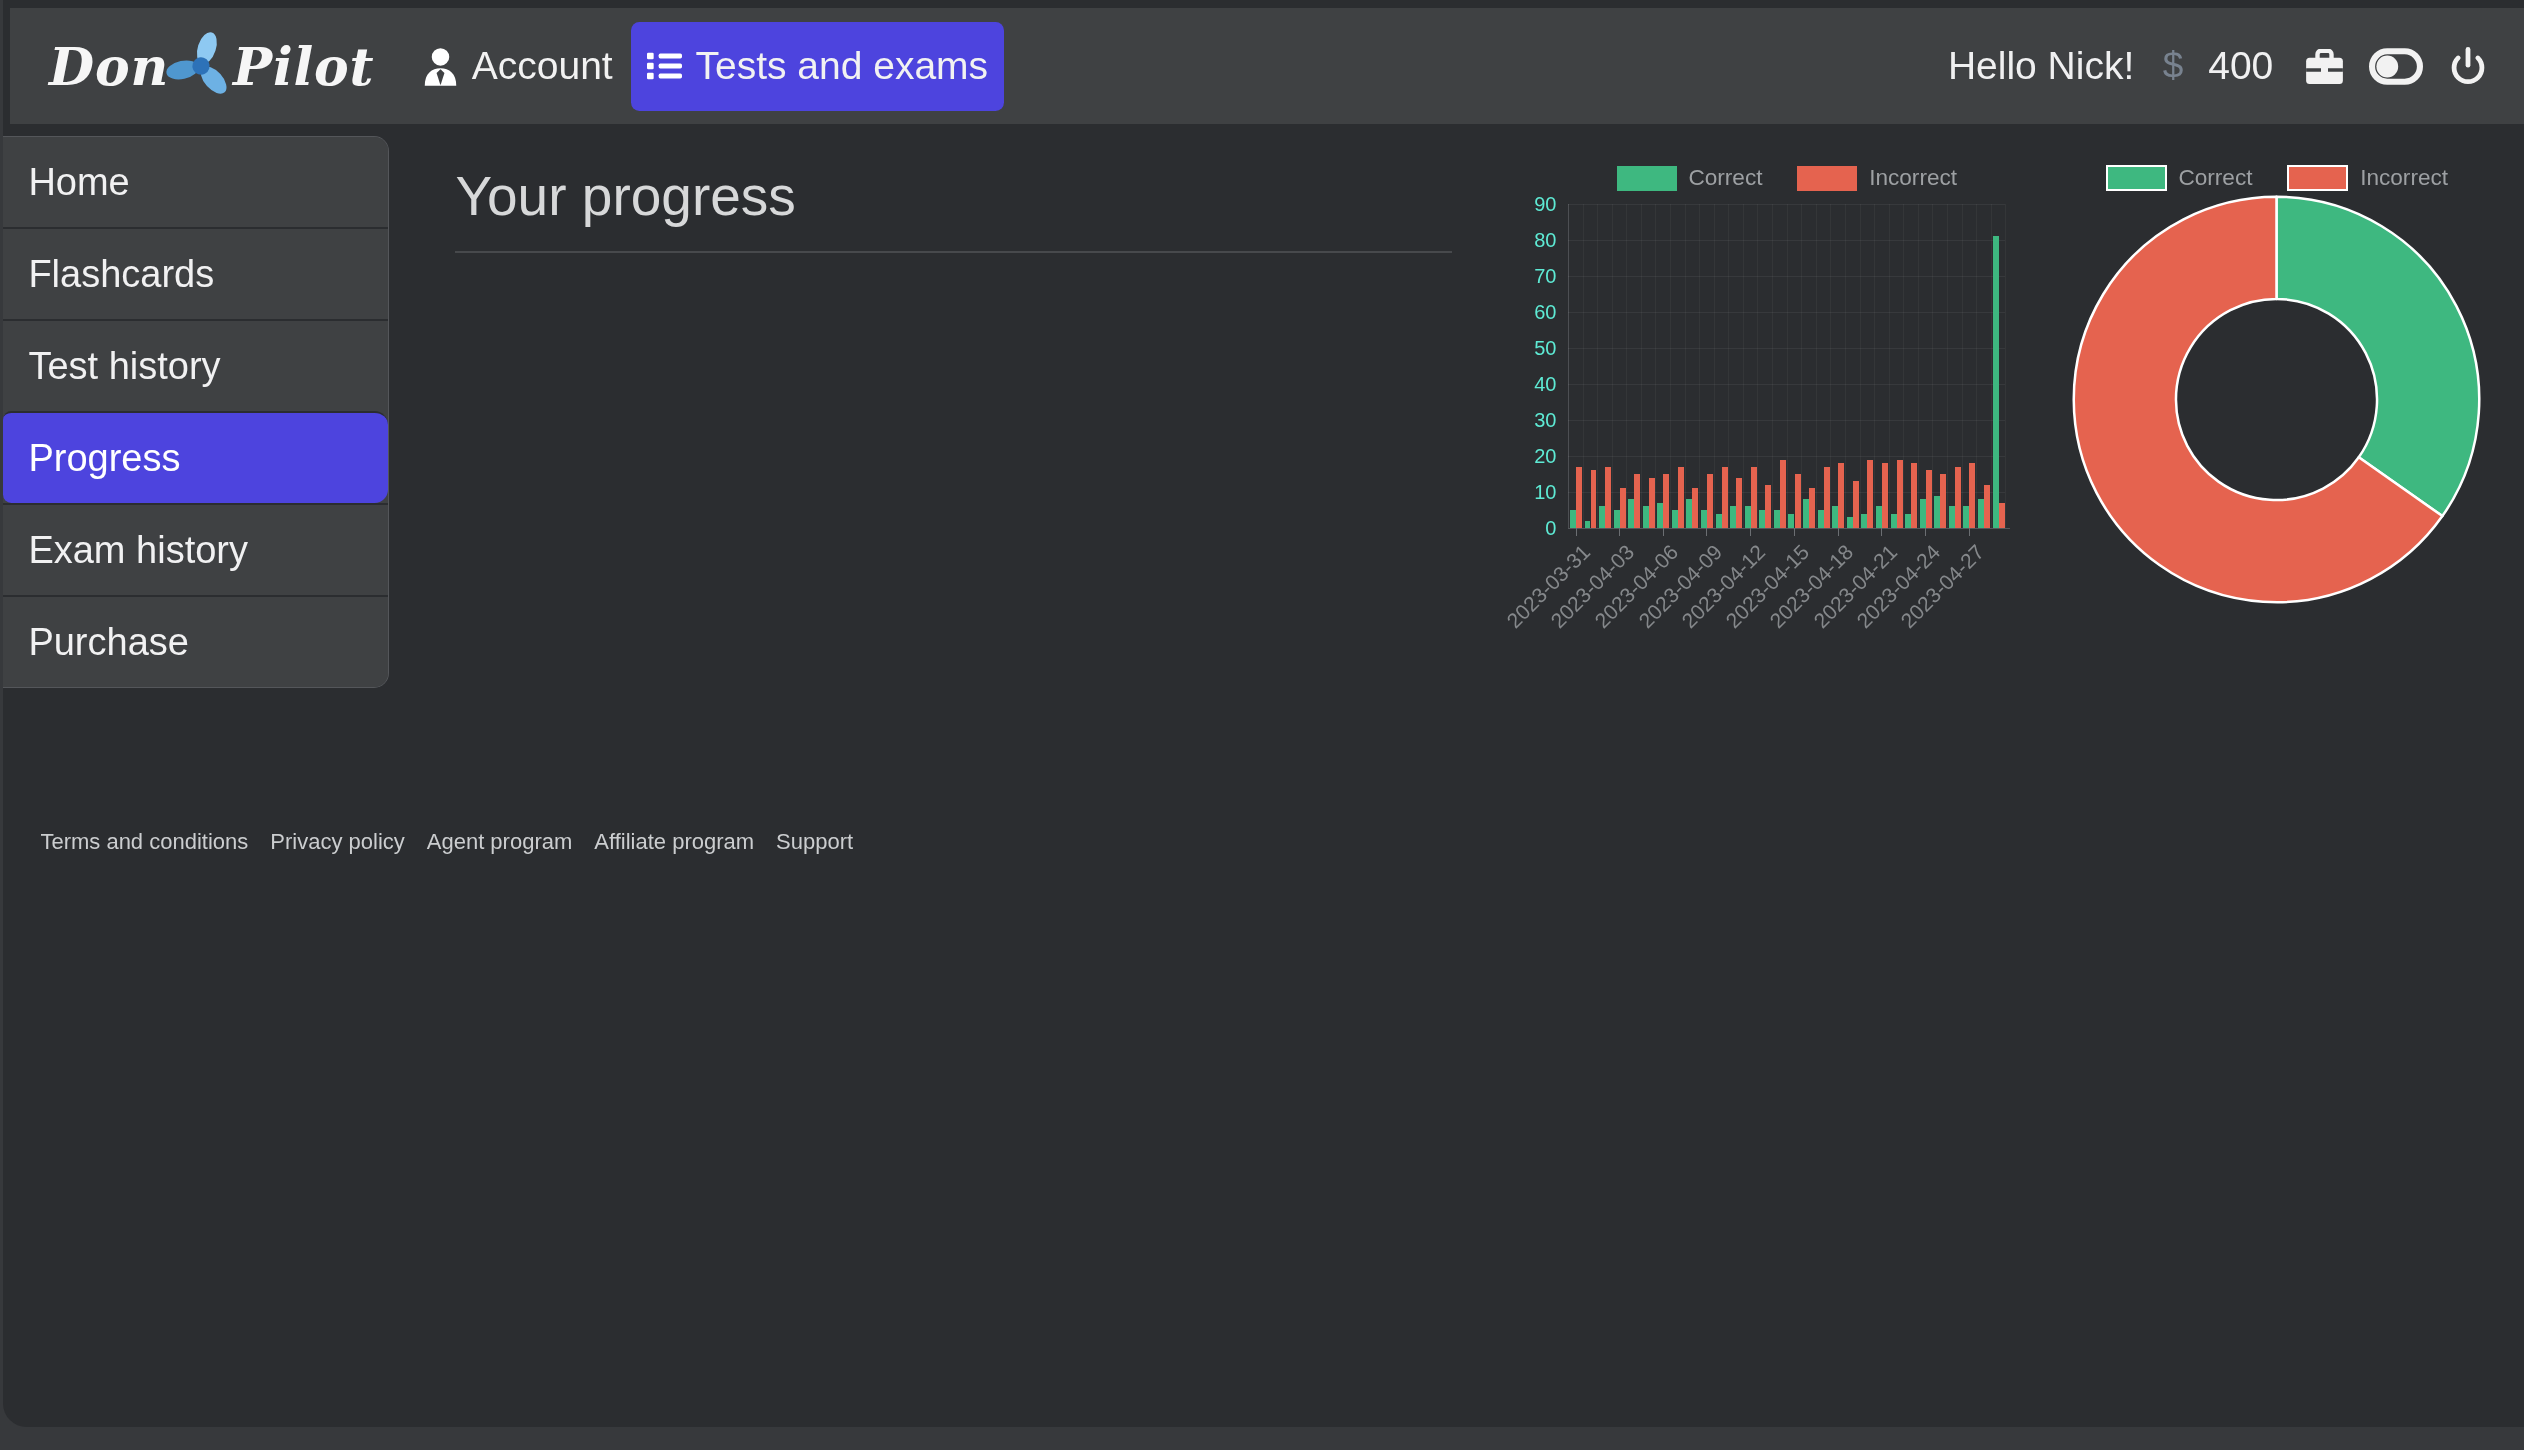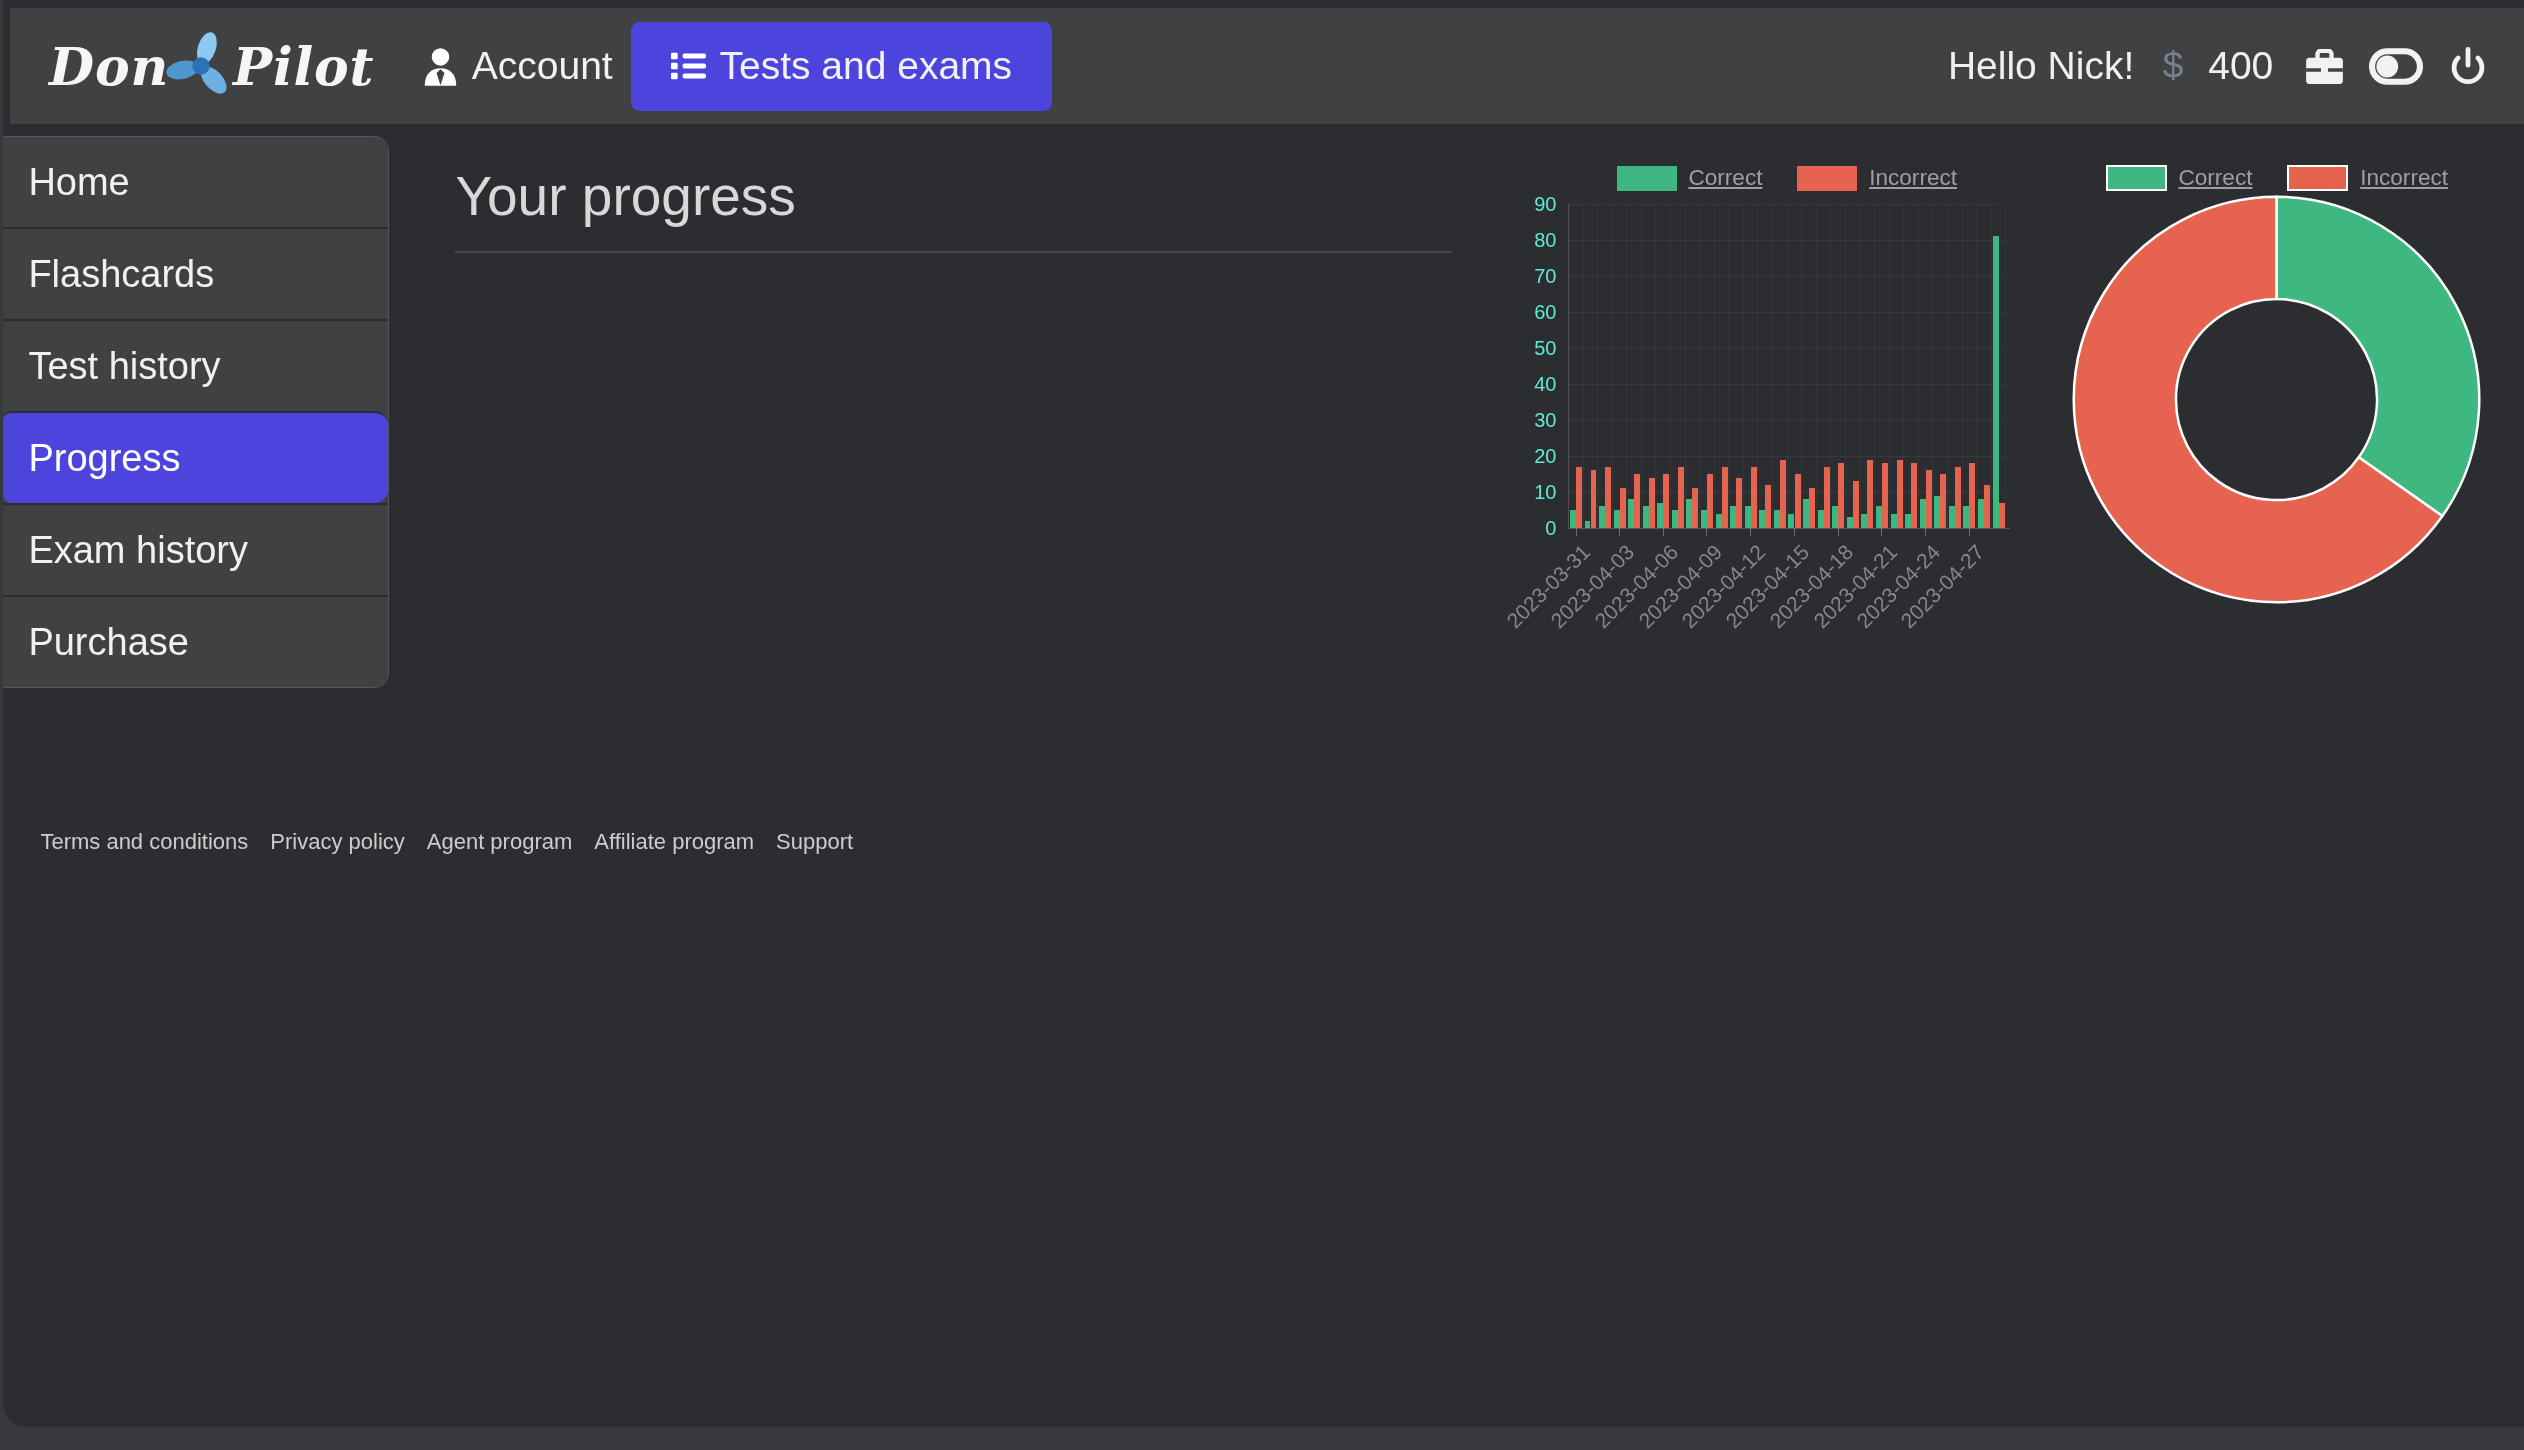--- a/index.html
+++ b/index.html
@@ -10,21 +10,21 @@
     -webkit-font-smoothing:antialiased;
   }
   .page{position:absolute;left:3.4px;top:0;right:0;height:1427px;background:#2b2d30;border-bottom-left-radius:23.5px;}
   
   .topbar{position:absolute;left:6.7px;top:8.4px;right:0;height:116px;background:#3f4143;display:flex;align-items:center;padding:0 37px 0 39px;box-sizing:border-box;}
   .logo{display:flex;align-items:center;margin-right:49px;cursor:pointer;}
   .logo .word{font-family:"DejaVu Serif","Liberation Serif",serif;font-style:italic;font-weight:bold;font-size:52px;color:#f6f6f6;letter-spacing:0.8px;}
   .logo svg{margin:0 -5px;}
   .nav-btn{display:flex;align-items:center;gap:13.4px;color:#f2f2f2;font-size:39px;cursor:pointer;}
   .account-btn{margin-right:18.4px;}
-  .tests-btn{background:#4d44de;border-radius:8.4px;height:89px;padding:0 40px;}
+  .tests-btn{background:#4d44de;border-radius:8.4px;height:89px;padding:0 16px;}
   .tb-spacer{flex:1;}
   .tb-right{display:flex;align-items:center;gap:25px;}
   .greeting{color:#f0f0f1;font-size:39px;}
   .currency{color:#78828f;font-size:37px;margin-left:3.4px;}
   .balance{color:#f0f0f1;font-size:39px;margin-right:6.7px;}
   .tb-icon{display:flex;align-items:center;cursor:pointer;}
   
   .sidebar{position:absolute;left:0;top:136px;width:385px;border:0.8px solid #54565a;border-left:none;border-radius:0 15px 15px 0;overflow:hidden;background:#3f4143;}
   .side-item{height:90px;display:flex;align-items:center;padding-left:25px;background:#3f4143;color:#f1f1f2;font-size:38px;cursor:pointer;}
   .side-item + .side-item{border-top:2.5px solid #2b2d30;}
@@ -32,21 +32,21 @@
   
   .page-title{position:absolute;left:452px;top:164px;font-size:55px;color:#d7d8d9;}
   .title-divider{position:absolute;left:452px;top:251px;width:997px;height:1.7px;background:#47494c;}
   .stats{position:absolute;left:452px;top:268px;font-size:39px;color:#e7e8e9;}
   .stats .stat-line{height:62px;display:flex;align-items:center;}
   
   .footer{position:absolute;left:37px;top:829px;display:flex;gap:22px;font-size:22px;color:#cbcdcf;}
   .footer .f-link{cursor:pointer;text-align:center;}
   
   .legend{position:absolute;top:163px;display:flex;justify-content:center;align-items:center;gap:35px;height:30px;}
-  .legend-item{display:flex;align-items:center;gap:11.7px;font-size:22.6px;color:#9da0a3;cursor:pointer;text-decoration:underline;}
+  .legend-item{display:flex;align-items:center;gap:11.7px;font-size:22.6px;color:#9da0a3;cursor:pointer;}
   .swatch{width:60px;height:25px;}
   .swatch.bordered{border:2.5px solid #ffffff;width:57px;height:22px;}
   #bar-legend{left:1565px;width:437px;}
   #donut-legend{left:2054px;width:439px;}
   .plot{position:absolute;left:1565px;top:204px;width:437px;height:324px;}
   .hgrid{position:absolute;left:0;width:100%;height:0.8px;background:rgba(255,255,255,0.06);}
   .vgrid{position:absolute;top:0;height:100%;width:0.8px;background:rgba(255,255,255,0.045);}
   .axis-x{position:absolute;left:0;right:-5px;bottom:-0.8px;height:0.8px;background:#55575b;}
   .axis-y{position:absolute;left:-0.8px;top:0;height:100%;width:0.8px;background:#46484c;}
   .bar{position:absolute;bottom:0;width:5.4px;}

